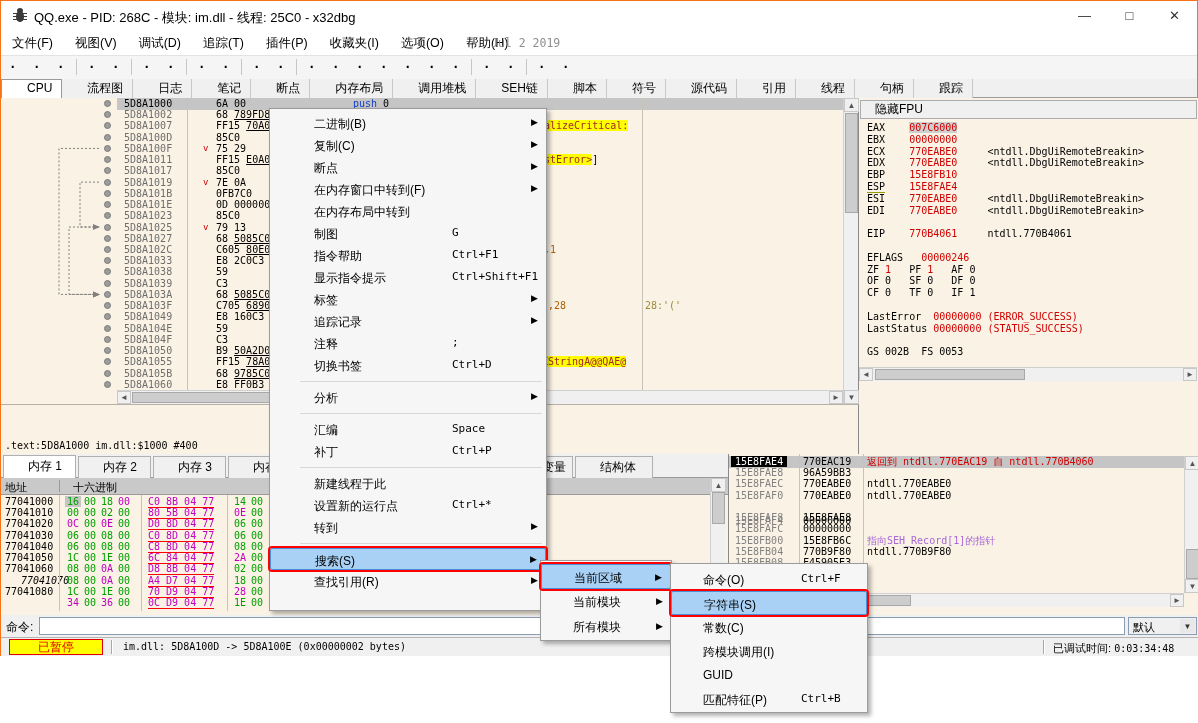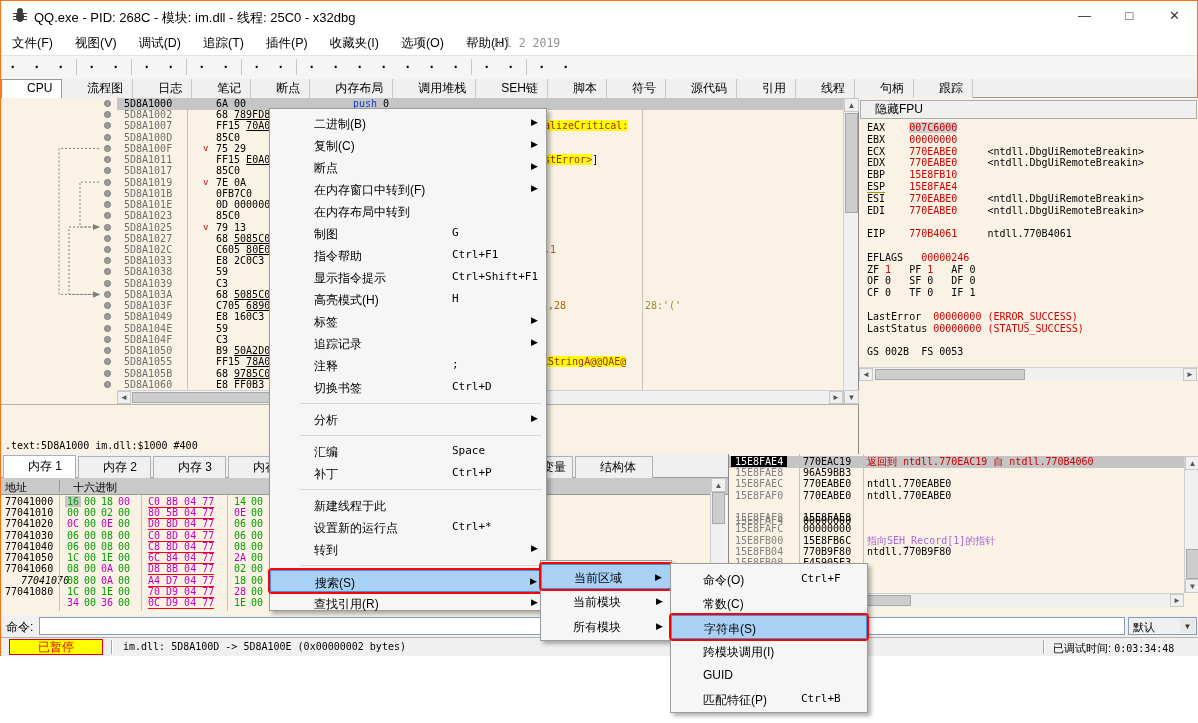--- a/index.html
+++ b/index.html
@@ -567,25 +567,20 @@
       <span class="mico ic-help"></span>
       <span class="lbl">指令帮助</span>
       <span class="sc">Ctrl+F1</span>
     </div>
     <div class="mitem">
       <span class="mico ic-mnemonic-brief"></span>
       <span class="lbl">显示指令提示</span>
       <span class="sc">Ctrl+Shift+F1</span>
     </div>
     <div class="mitem">
-      <span class="mico ic-highlight"></span>
-      <span class="lbl">高亮模式(H)</span>
-      <span class="sc">H</span>
-    </div>
-    <div class="mitem">
       <span class="mico ic-label"></span>
       <span class="lbl">标签</span>
       <span class="sub">▶</span>
     </div>
     <div class="mitem">
       <span class="mico ic-trace-record"></span>
       <span class="lbl">追踪记录</span>
       <span class="sub">▶</span>
     </div>
     <div class="mitem">
@@ -658,29 +653,29 @@
       <span class="lbl">所有模块</span>
       <span class="sub">▶</span>
     </div>
   </div>
 <div class="menu m3" id="sub2" style="left:670px;top:563px;width:198px;height:150px;padding-top:3px">
     <div class="mitem">
       <span class="mico ic-search-command"></span>
       <span class="lbl">命令(O)</span>
       <span class="sc">Ctrl+F</span>
     </div>
-    <div class="mitem">
-      <span class="mico ic-search-constant"></span>
-      <span class="lbl">常数(C)</span>
-    </div>
     <div class="mitem hl2 redbox">
       <span class="mico ic-search-strings"></span>
       <span class="lbl">字符串(S)</span>
     </div>
     <div class="mitem">
+      <span class="mico ic-search-constant"></span>
+      <span class="lbl">常数(C)</span>
+    </div>
+    <div class="mitem">
       <span class="mico ic-search-intermodular"></span>
       <span class="lbl">跨模块调用(I)</span>
     </div>
     <div class="mitem">
       <span class="mico ic-guid"></span>
       <span class="lbl">GUID</span>
     </div>
     <div class="mitem">
       <span class="mico ic-search-pattern"></span>
       <span class="lbl">匹配特征(P)</span>

